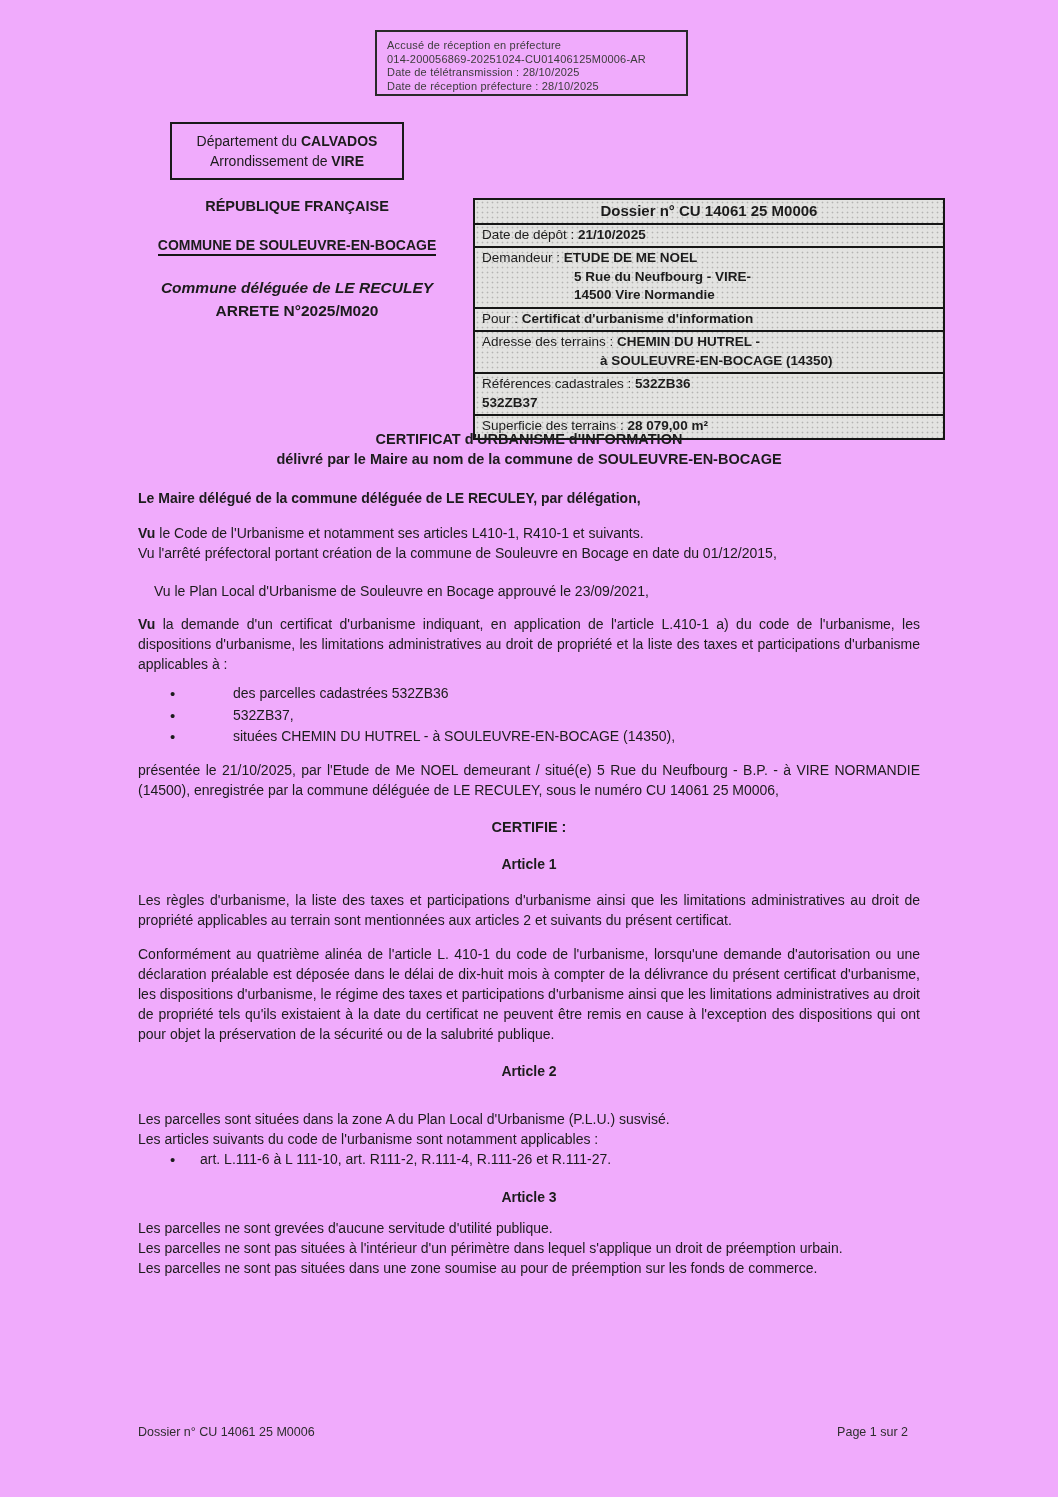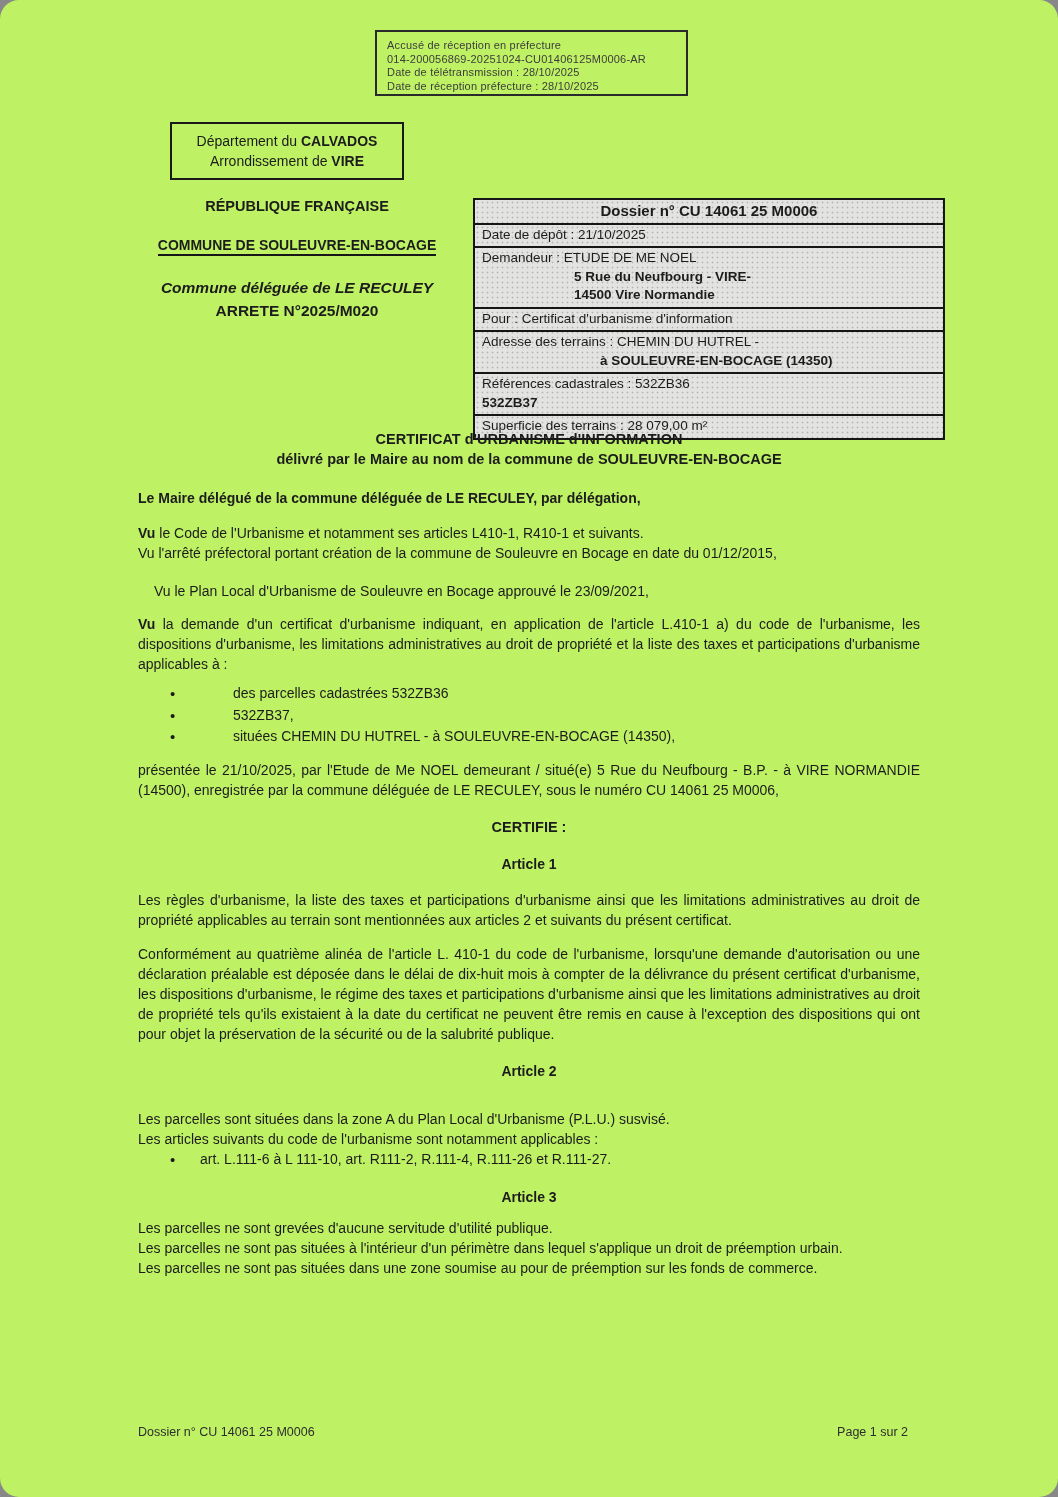--- a/index.html
+++ b/index.html
@@ -1,23 +1,22 @@
 <!DOCTYPE html>
 <html><head>
 <meta charset="utf-8">
 <style>
   html,body{margin:0;padding:0;background:#888;}
   .page{
     position:relative;
     width:1058px;height:1497px;
-    background:#bef264;
+    background:#f0abfc;
     font-family:"Liberation Sans", sans-serif;
     color:#1c1c1c;
     overflow:hidden;
-    border-radius:19px;
   }
   
   .stamp-box{
     position:absolute;left:375px;top:30px;width:313px;height:66px;
     border:2px solid #2a2a2a;
     padding:7px 10px;box-sizing:border-box;
     font-size:11px;line-height:13.5px;color:#3c3c3c;
     letter-spacing:.2px;
   }
   
@@ -43,21 +42,21 @@
     position:absolute;left:473px;top:198px;width:472px;
     border:2px solid #161616;box-sizing:border-box;
     background-color:#e3e3e1;
     background-image:radial-gradient(rgba(40,40,40,.25) 0.8px, transparent 1.1px);
     background-size:5px 5px;
     font-size:13.5px;line-height:18.5px;
   }
   .dt-row{border-top:2px solid #161616;padding:1px 7px 2px 7px;}
   .dt-row:first-child{border-top:none;}
   .dt-header{text-align:center;font-weight:bold;font-size:15px;padding:2px 7px;}
-  .dt-val{font-weight:normal;text-align:center;}
+  .dt-val{font-weight:bold;text-align:center;}
   .dt-sub{font-weight:bold;}
   .ind-demandeur{padding-left:92px;}
   .ind-adresse{padding-left:118px;}
   
   .body-block{
     position:absolute;left:138px;top:430px;width:782px;
     font-size:14px;line-height:20px;
   }
   .doc-title{text-align:center;font-weight:bold;font-size:14.5px;line-height:19.5px;}
   .p-maire{margin-top:19px;font-weight:bold;}

